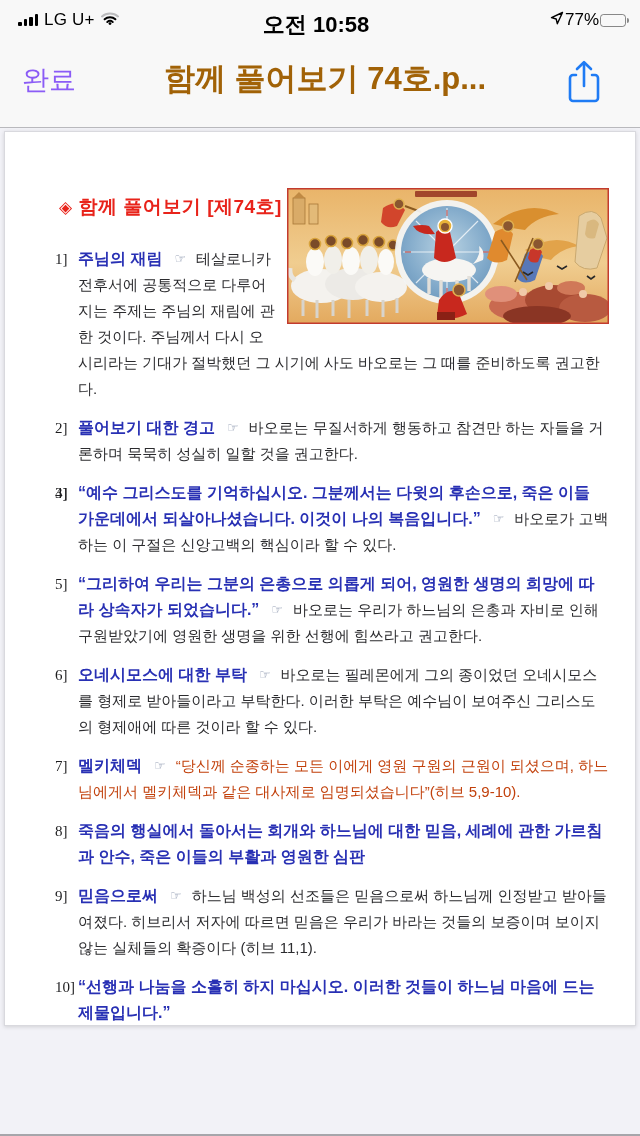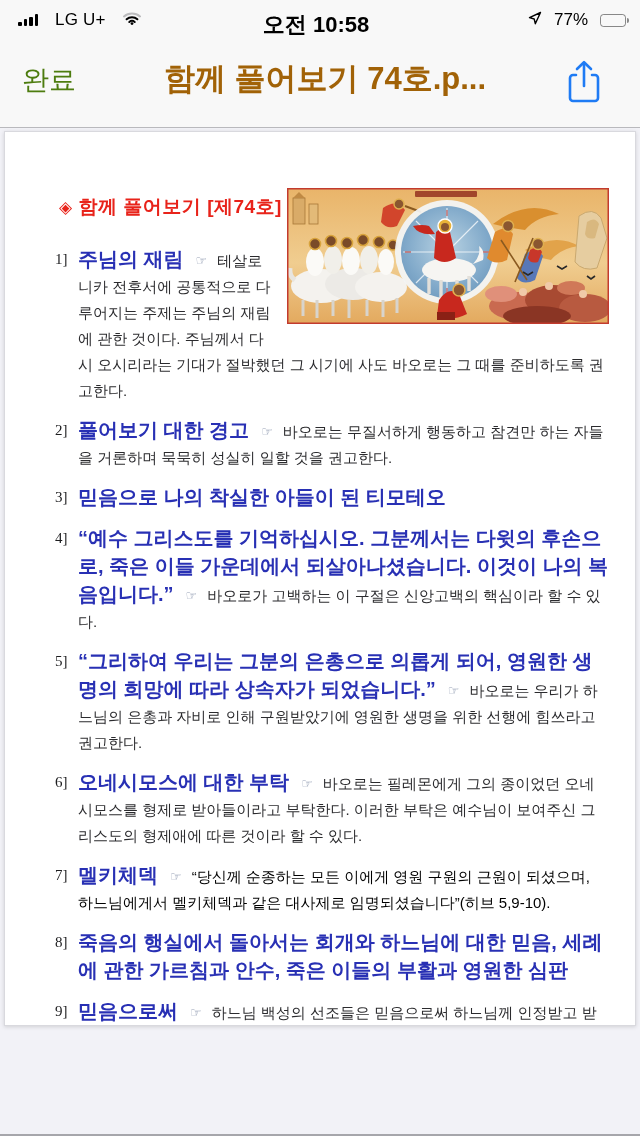--- a/index.html
+++ b/index.html
@@ -5,39 +5,39 @@
   * { margin:0; padding:0; box-sizing:border-box; }
   html,body { width:640px; height:1136px; overflow:hidden; }
   body { font-family:"Liberation Sans","DejaVu Sans",sans-serif; background:#f2f2f7; }
 
   .screen { position:relative; width:640px; height:1136px; background:#f2f2f7; }
 
   
   .chrome { position:absolute; top:0; left:0; width:640px; height:128px;
             background:#f8f8f8; border-bottom:1px solid #b9b9bd; }
   .status-bar { position:relative; height:44px; }
-  .sb-left { position:absolute; left:18px; top:10px; display:flex; align-items:center; gap:17px; }
+  .sb-left { position:absolute; left:18px; top:10px; display:flex; align-items:center; gap:6px; }
   .carrier { font-size:17px; font-weight:400; color:#000; letter-spacing:.2px; }
   .signal { display:flex; align-items:flex-end; gap:2px; height:12px; }
   .signal i { display:block; width:3.5px; background:#000; border-radius:1px; }
   .signal i:nth-child(1){height:4.5px;} .signal i:nth-child(2){height:7px;}
   .signal i:nth-child(3){height:9.5px;} .signal i:nth-child(4){height:12px;}
   .sb-center { position:absolute; left:0; right:8px; top:10px; text-align:center;
                font-size:22px; font-weight:700; color:#000; }
-  .sb-right { position:absolute; right:14px; top:10px; display:flex; align-items:center; gap:12px; }
+  .sb-right { position:absolute; right:14px; top:10px; display:flex; align-items:center; gap:1px; }
   .pct { font-size:17px; color:#000; }
   .battery { position:relative; width:26px; height:13px; border:1px solid rgba(0,0,0,.45);
              border-radius:3.5px; padding:1.5px; }
   .battery .fill { width:77%; height:100%; background:#000; border-radius:1.5px; }
   .battery .nub { position:absolute; right:-4px; top:3.5px; width:2.5px; height:5px;
                   background:rgba(0,0,0,.45); border-radius:0 2px 2px 0; }
 
   .nav-bar { position:relative; height:83px; }
   .done-btn { position:absolute; left:22px; top:18px; background:none; border:none;
-              font-family:inherit; font-size:27px; font-weight:500; color:#4d7c0f; cursor:pointer; }
+              font-family:inherit; font-size:27px; font-weight:500; color:#8b5cf6; cursor:pointer; }
   .nav-title { position:absolute; left:110px; right:100px; top:14px; text-align:center;
                font-size:31px; font-weight:700; color:#a16207; white-space:nowrap; overflow:hidden; }
   .share-btn { position:absolute; right:34px; top:14px; width:44px; height:50px;
                background:none; border:none; cursor:pointer; }
 
   
   .content-bg { position:absolute; top:129px; left:0; width:540px; height:1007px; background:#f2f2f7; }
   .doc-page { margin:2px 4px 0 4px; width:632px; height:895px; background:#ffffff;
               border:1px solid #d9d9de; box-shadow:0 1px 4px rgba(0,0,0,.14);
               padding:56px 26px 0 50px; overflow:hidden; }
@@ -45,25 +45,25 @@
   .illustration { float:right; width:322px; height:136px; margin:0 0 8px 12px; }
 
   .doc-header { margin:6px 0 26px 4px; font-size:19px; font-weight:700; color:#e8231a;
                 letter-spacing:.5px; white-space:nowrap; }
   .doc-header .diamond { font-size:17px; margin-right:6px; }
 
   .item { position:relative; padding-left:23px; margin-bottom:13px;
           font-size:15px; line-height:26px; color:#2b2b2e; }
   .item .num { position:absolute; left:0; top:0; font-family:"Liberation Serif","DejaVu Serif",serif;
                font-size:15px; color:#1d1d1f; }
-  .item .title { font-weight:700; font-size:20px; }
+  .item .title { font-weight:700; font-size:16px; }
   .item .title.blue { color:#2830b4; }
   .item .pointer { color:#98a2b6; font-size:13px; margin:0 10px 0 12px; vertical-align:1px; }
   .item .body.dark { color:#2b2b2e; }
-  .item .body.green { color:#000000; }
+  .item .body.green { color:#c2410c; }
 
   .bottom-line { position:absolute; bottom:0; left:0; width:640px; height:2px; background:#a6a6ab; }
 </style>
 </head>
 <body>
 
 <div class="screen">
 
   <div class="chrome">
     <div class="status-bar">
@@ -221,21 +221,21 @@
       <div class="items">
   <p class="item">
     <span class="num">1] </span><span class="title blue">주님의 재림</span><span class="pointer">☞</span><span class="body dark">테살로니카 전후서에 공통적으로 다루어지는 주제는 주님의 재림에 관한 것이다. 주님께서 다시 오시리라는 기대가 절박했던 그 시기에 사도 바오로는 그 때를 준비하도록 권고한다.</span>
   </p>
 
   <p class="item">
     <span class="num">2] </span><span class="title blue">풀어보기 대한 경고</span><span class="pointer">☞</span><span class="body dark">바오로는 무질서하게 행동하고 참견만 하는 자들을 거론하며 묵묵히 성실히 일할 것을 권고한다.</span>
   </p>
 
   <p class="item">
-    <span class="num">3] </span><span class="title blue">믿음으로 나의 착실한 아들이 된 티모테오</span>
+    <span class="num">3] </span>
   </p>
 
   <p class="item">
     <span class="num">4] </span><span class="title blue">“예수 그리스도를 기억하십시오. 그분께서는 다윗의 후손으로, 죽은 이들 가운데에서 되살아나셨습니다. 이것이 나의 복음입니다.”</span><span class="pointer">☞</span><span class="body dark">바오로가 고백하는 이 구절은 신앙고백의 핵심이라 할 수 있다.</span>
   </p>
 
   <p class="item">
     <span class="num">5] </span><span class="title blue">“그리하여 우리는 그분의 은총으로 의롭게 되어, 영원한 생명의 희망에 따라 상속자가 되었습니다.”</span><span class="pointer">☞</span><span class="body dark">바오로는 우리가 하느님의 은총과 자비로 인해 구원받았기에 영원한 생명을 위한 선행에 힘쓰라고 권고한다.</span>
   </p>
 

